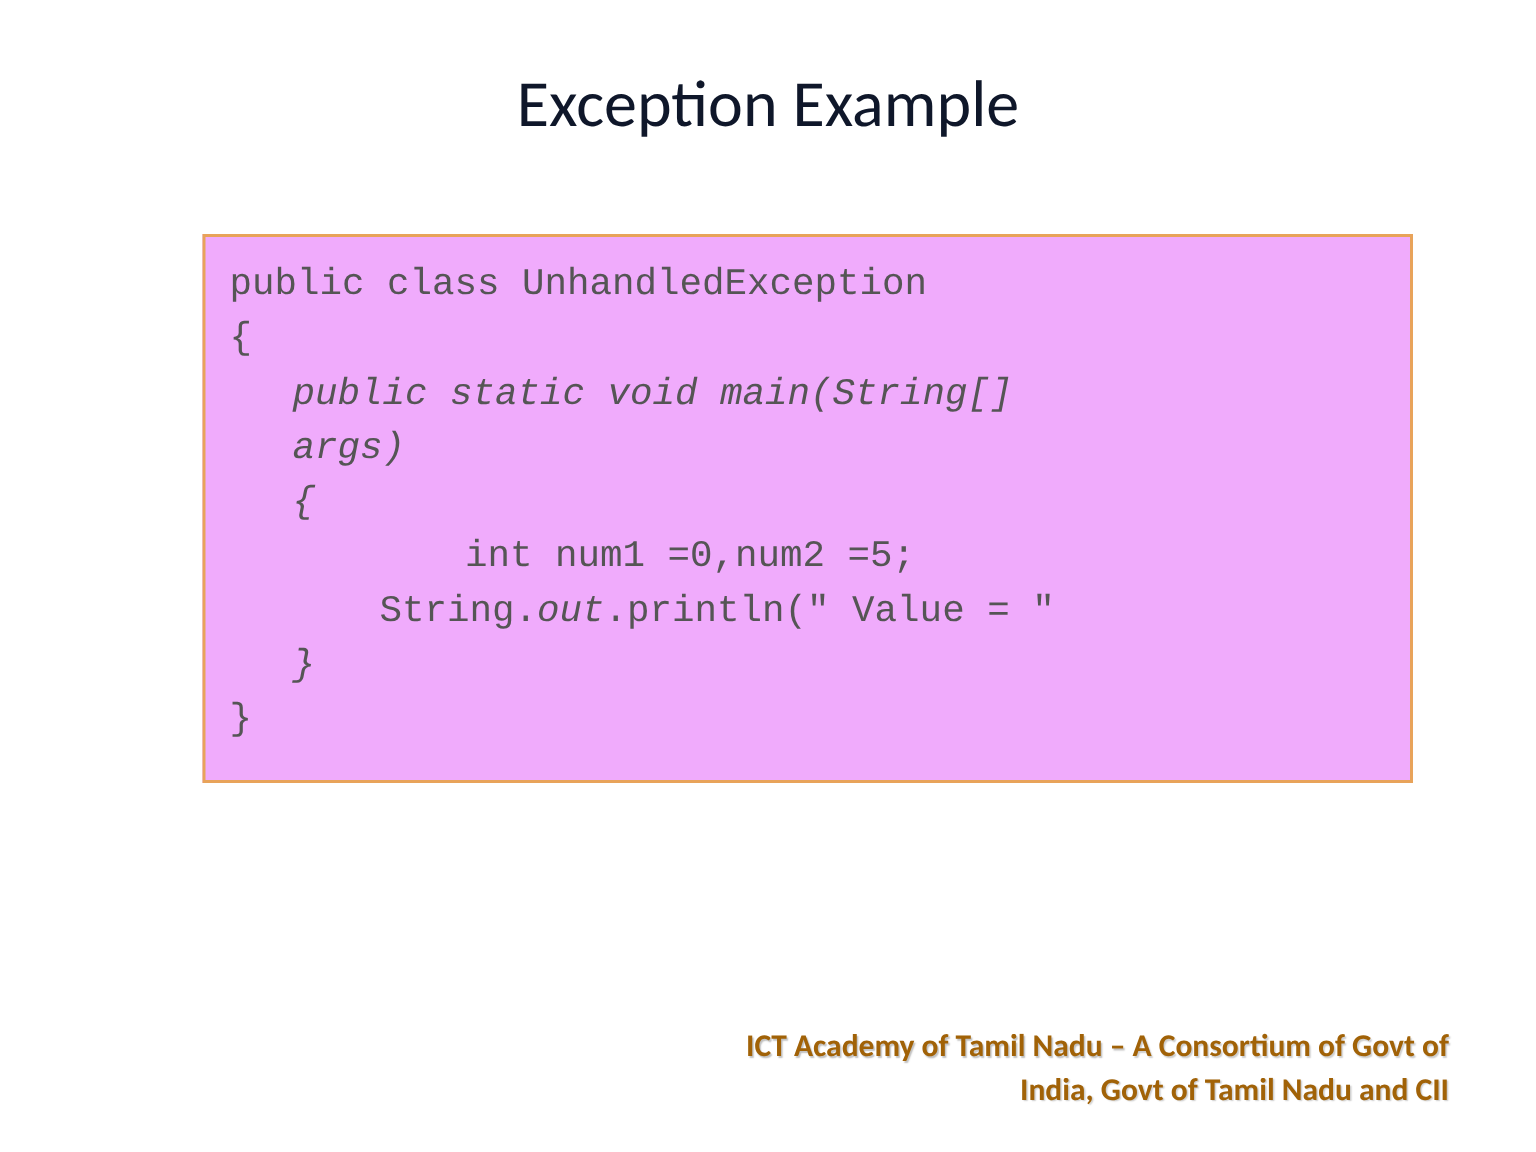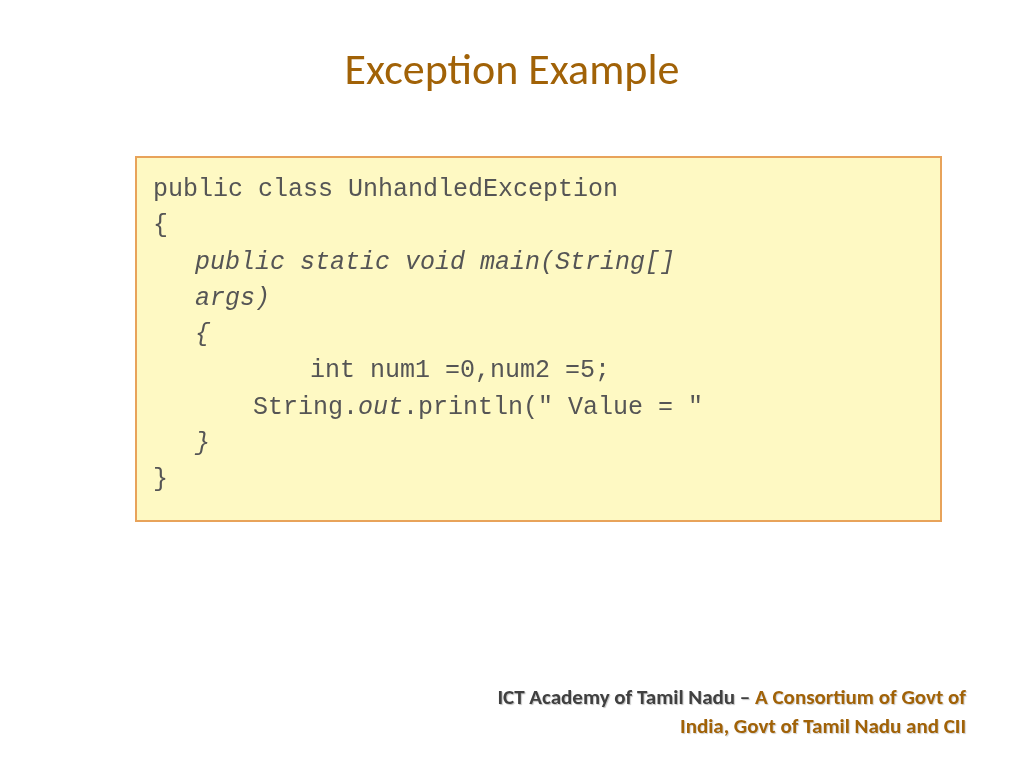--- a/index.html
+++ b/index.html
@@ -8,28 +8,28 @@
       height: 768px;
       background: #ffffff;
       font-family: Calibri, Arial, sans-serif;
       position: relative;
       overflow: hidden;
     }
     .slide-title {
       text-align: center;
       font-size: 44px;
       font-weight: 400;
-      color: #a16207;
+      color: #0f172a;
       padding-top: 42px;
       padding-bottom: 30px;
     }
     .code-box {
       margin: 30px 82px 0 135px;
       border: 2px solid #e8a35a;
-      background: #fef9c3;
+      background: #f0abfc;
       padding: 14px 16px 22px 16px;
       font-family: "Courier New", Courier, monospace;
       font-size: 25px;
       color: #555;
       line-height: 1.45;
     }
     .code-line { white-space: pre-wrap; word-wrap: break-word; }
     .italic { font-style: italic; font-family: Liberation Mono, monospace; }
     .indent1 { padding-left: 42px; font-style: italic; }
     .indent2 { padding-left: 100px; }
@@ -37,21 +37,21 @@
     .footer {
       position: absolute;
       bottom: 28px;
       right: 58px;
       text-align: right;
       font-size: 21px;
       font-weight: 700;
       line-height: 1.35;
     }
     .footer-org {
-      color: #404040;
+      color: #a16207;
       text-shadow: 1px 1px 1px rgba(0,0,0,0.25);
     }
     .footer-rest {
       color: #a16207;
       text-shadow: 1px 1px 1px rgba(0,0,0,0.2);
     }
   </style>
 </head>
 <body>
 

